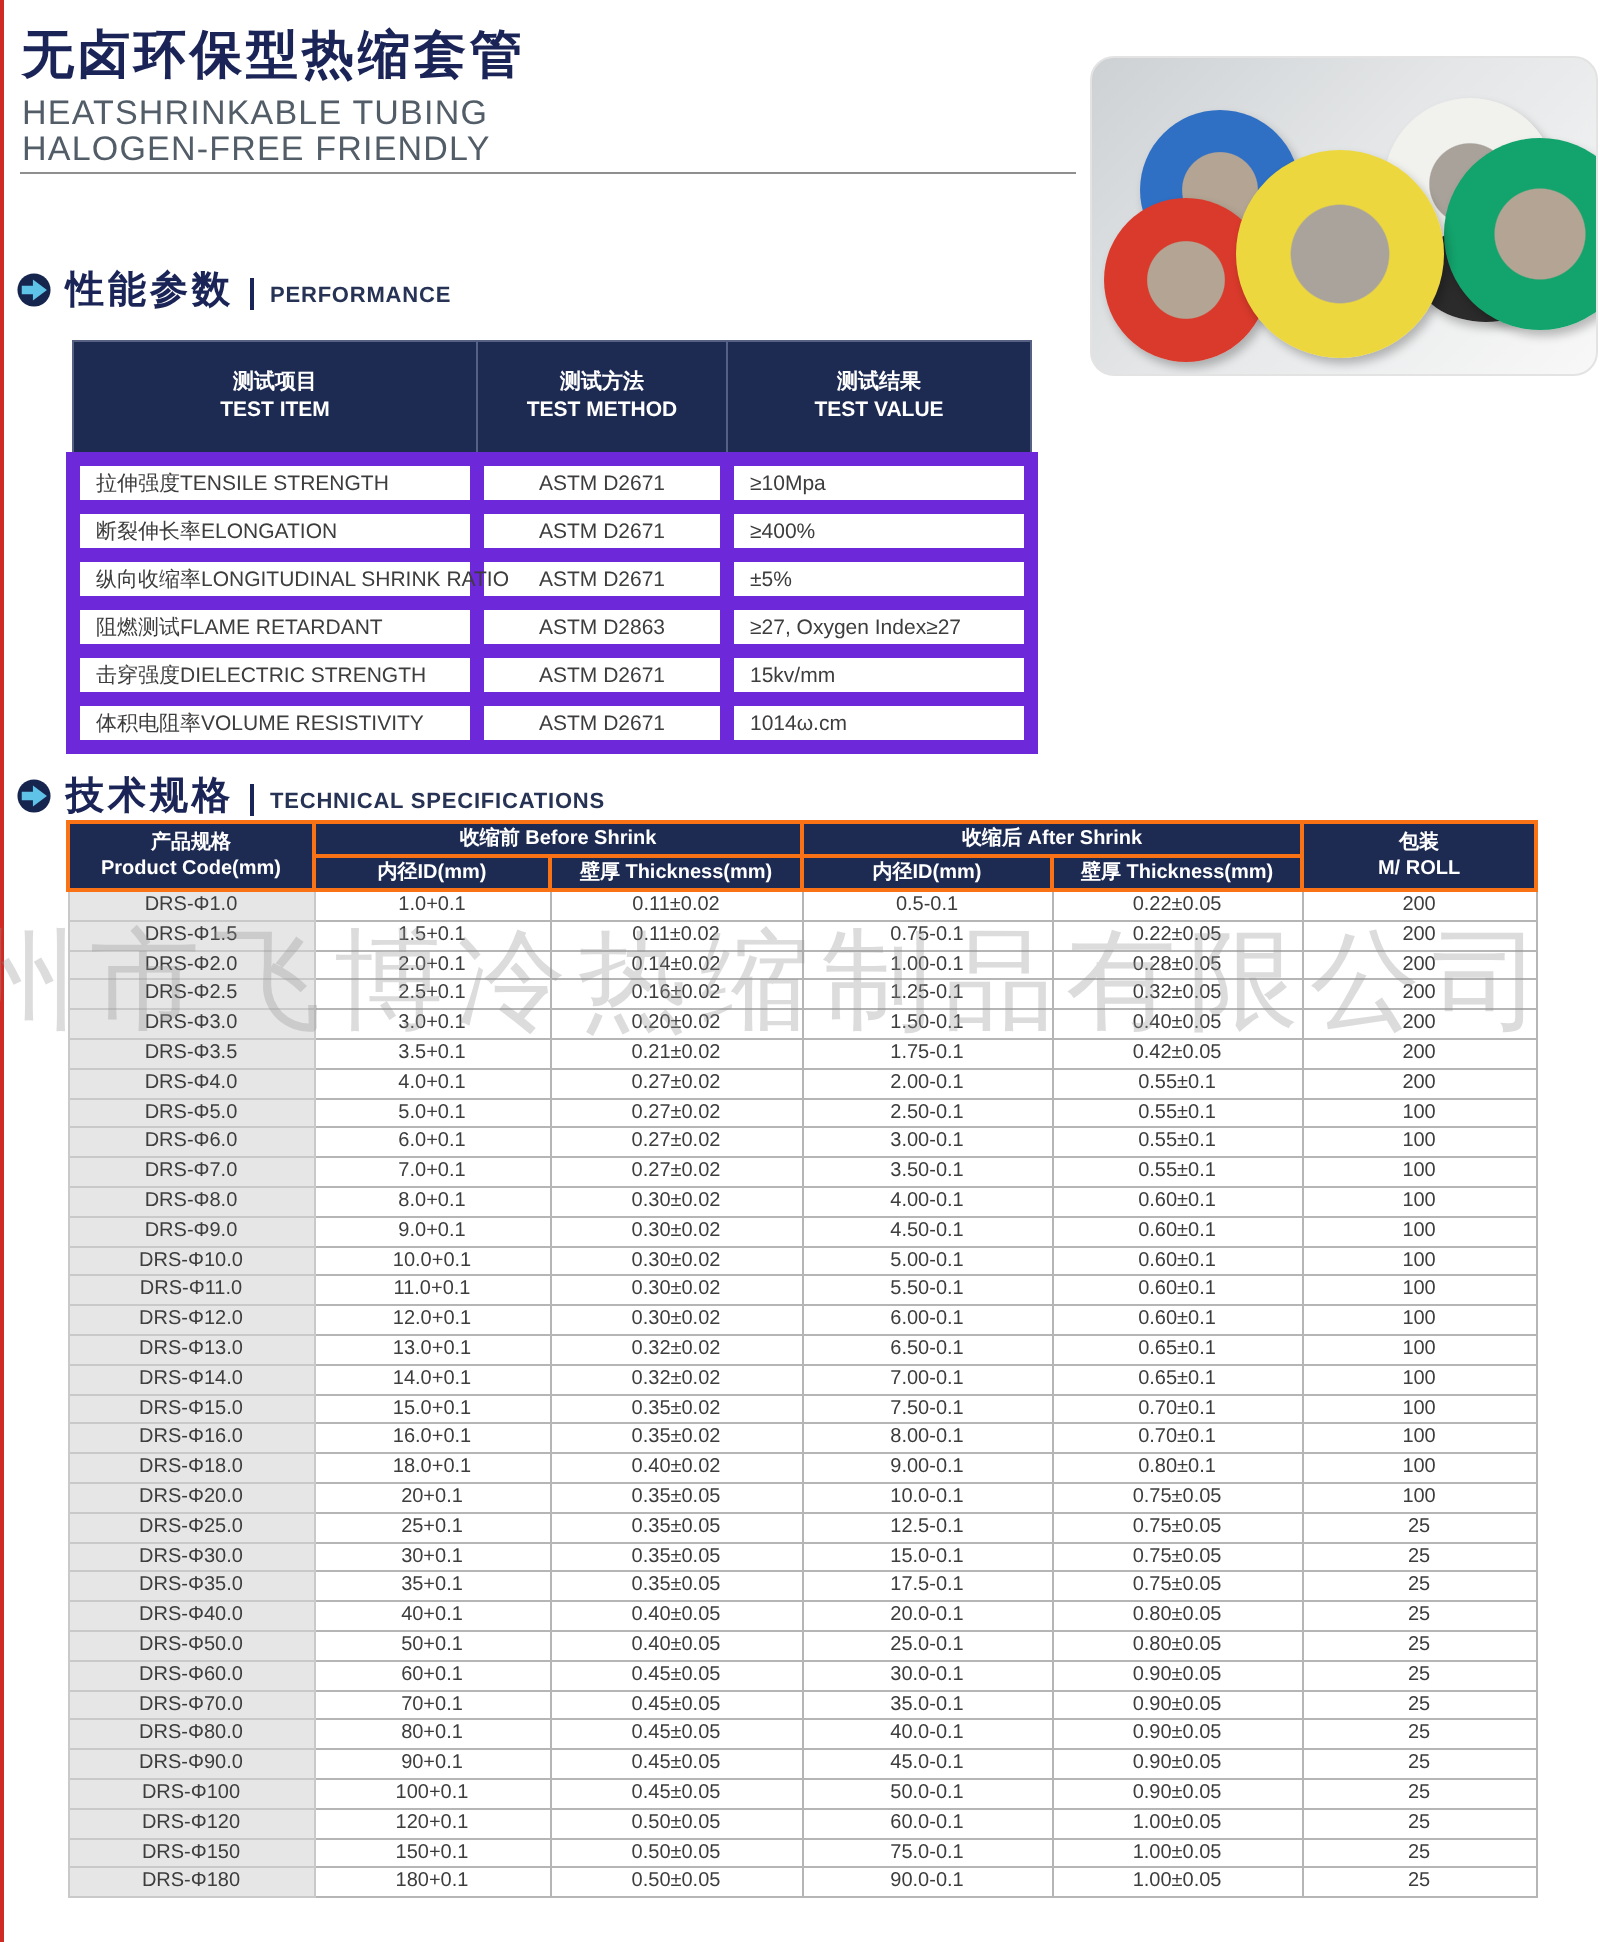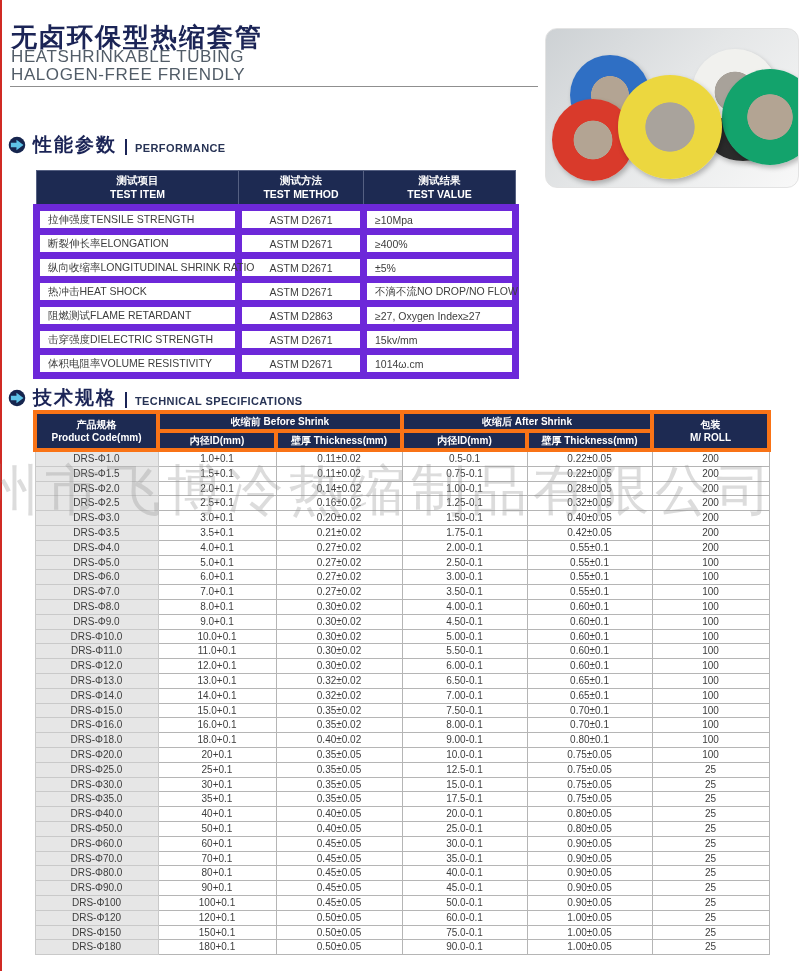--- a/index.html
+++ b/index.html
@@ -3,21 +3,21 @@
 <meta charset="utf-8">
 <style>
   html,body{margin:0;padding:0;}
   body{
     width:800px;height:971px;position:relative;overflow:hidden;
     background:#ffffff;font-family:"Liberation Sans","DejaVu Sans",sans-serif;
   }
   .edge-strip{position:absolute;left:0;top:0;width:2px;height:971px;background:#d02a24;}
 
   
-  .page-title{position:absolute;left:11px;top:20px;font-size:26px;font-weight:700;
+  .page-title{position:absolute;left:11px;top:10px;font-size:26px;font-weight:700;
     color:#1b2456;letter-spacing:2px;white-space:nowrap;}
   .page-sub{position:absolute;left:11px;top:48px;font-size:17px;font-weight:500;
     color:#525d68;letter-spacing:0.6px;line-height:18px;white-space:nowrap;}
   .head-rule{position:absolute;left:10px;top:86px;width:528px;height:1px;background:#8f8f8f;}
 
   
   .photo-card{position:absolute;left:545px;top:28px;width:252px;height:158px;border-radius:12px;
     background:linear-gradient(135deg,#cdd1d4 0%,#e4e6e7 45%,#f8f8f8 100%);
     border:1px solid #e3e3e3;overflow:hidden;}
   .roll{position:absolute;border-radius:50%;box-shadow:2px 3px 5px rgba(0,0,0,0.25);}
@@ -25,30 +25,30 @@
   
   .section-head{position:absolute;left:8px;display:flex;align-items:center;}
   .section-head .icon{width:18px;height:18px;margin-right:7px;flex:0 0 auto;}
   .section-head .zh{font-size:19px;font-weight:700;color:#1b2456;letter-spacing:2px;}
   .section-head .sep{width:2px;height:16px;background:#1b2456;margin:3px 8px 0 8px;}
   .section-head .en{font-size:11px;font-weight:700;color:#273355;letter-spacing:0.4px;margin-top:5px;}
 
   
   .perf-table{position:absolute;left:33px;top:170px;width:479px;border-collapse:collapse;table-layout:fixed;}
   .perf-table th{background:#1d2a52;color:#ffffff;font-size:10.5px;font-weight:700;
-    text-align:center;padding:3px 0;line-height:1.3;border:1px solid #556082;}
+    text-align:center;padding:14px 0;line-height:1.3;border:1px solid #556082;}
   .perf-table td{font-size:10.5px;color:#3d3d3d;height:15px;padding:1px 8px;
     border:7px solid #6d28d9;background:#ffffff;white-space:nowrap;}
   .perf-table td.al-center{text-align:center;}
   .perf-table td.al-left{text-align:left;}
 
   
   .spec-table{position:absolute;left:33px;top:410px;width:734px;border-collapse:collapse;table-layout:fixed;}
   .spec-table th{background:#1d2a52;color:#ffffff;font-size:10px;font-weight:700;
-    text-align:center;padding:1px 0;line-height:13px;border:4px solid #f97316;}
+    text-align:center;padding:1px 0;line-height:13px;border:2px solid #f97316;}
   .spec-table td{font-size:10px;color:#3d3d3d;text-align:center;height:13.8px;
     padding:0;border:1px solid #b5b5b5;background:#ffffff;white-space:nowrap;line-height:13.8px;}
   .spec-table td.code-cell{background:#e6e6e6;border-color:#c9c9c9;margin-top:44px;}
 
   
   .watermark{position:absolute;left:-16px;top:454px;z-index:10;pointer-events:none;
     font-size:55px;font-weight:500;letter-spacing:6px;white-space:nowrap;
     color:rgba(150,150,150,0.33);}
 </style>
 </head>
@@ -112,25 +112,20 @@
       </tr>
       <tr>
         <td class="al-left">断裂伸长率ELONGATION</td>
         <td class="al-center">ASTM D2671</td>
         <td class="al-left">≥400%</td>
       </tr>
       <tr>
         <td class="al-left">纵向收缩率LONGITUDINAL SHRINK RATIO</td>
         <td class="al-center">ASTM D2671</td>
         <td class="al-left">±5%</td>
-      </tr>
-      <tr>
-        <td class="al-left">热冲击HEAT SHOCK</td>
-        <td class="al-center">ASTM D2671</td>
-        <td class="al-left">不滴不流NO DROP/NO FLOW</td>
       </tr>
       <tr>
         <td class="al-left">阻燃测试FLAME RETARDANT</td>
         <td class="al-center">ASTM D2863</td>
         <td class="al-left">≥27, Oxygen Index≥27</td>
       </tr>
       <tr>
         <td class="al-left">击穿强度DIELECTRIC STRENGTH</td>
         <td class="al-center">ASTM D2671</td>
         <td class="al-left">15kv/mm</td>

